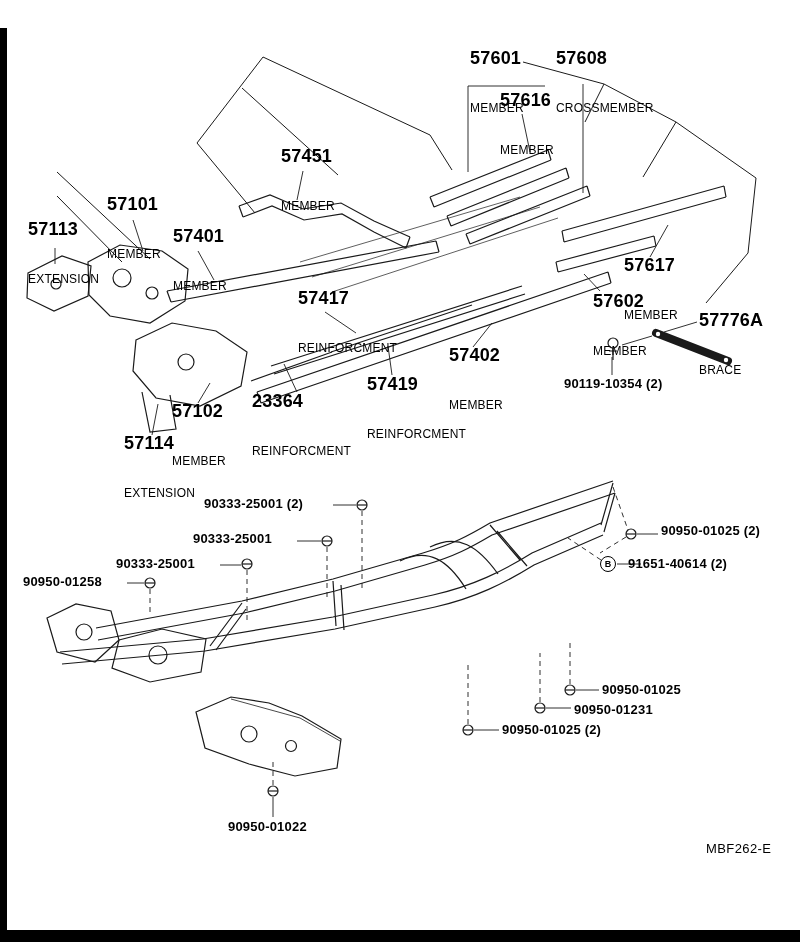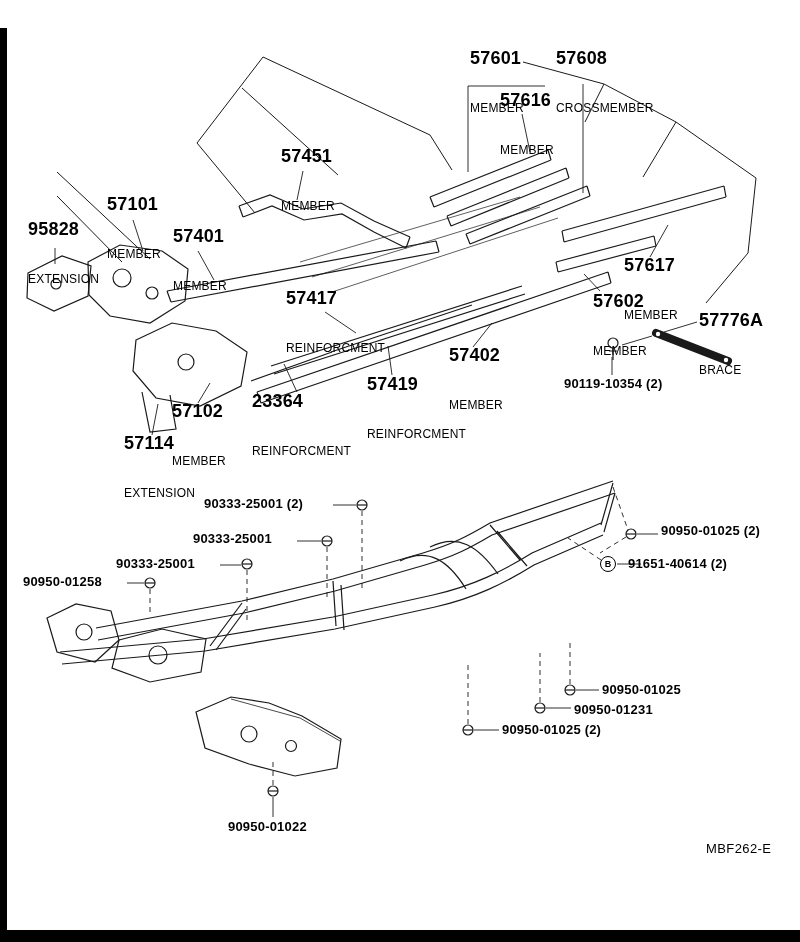--- a/index.html
+++ b/index.html
@@ -229,32 +229,32 @@
   </div>
   <div class="plabel" style="left:281px;top:148px">
     <div class="pnum">57451</div>
     <div class="pdesc">MEMBER</div>
   </div>
   <div class="plabel" style="left:107px;top:196px">
     <div class="pnum">57101</div>
     <div class="pdesc">MEMBER</div>
   </div>
   <div class="plabel" style="left:28px;top:221px">
-    <div class="pnum">95828</div>
+    <div class="pnum">57113</div>
     <div class="pdesc">EXTENSION</div>
   </div>
   <div class="plabel" style="left:173px;top:228px">
     <div class="pnum">57401</div>
     <div class="pdesc">MEMBER</div>
   </div>
   <div class="plabel" style="left:624px;top:257px">
     <div class="pnum">57617</div>
     <div class="pdesc">MEMBER</div>
   </div>
-  <div class="plabel" style="left:286px;top:290px">
+  <div class="plabel" style="left:298px;top:290px">
     <div class="pnum">57417</div>
     <div class="pdesc">REINFORCMENT</div>
   </div>
   <div class="plabel" style="left:593px;top:293px">
     <div class="pnum">57602</div>
     <div class="pdesc">MEMBER</div>
   </div>
   <div class="plabel" style="left:699px;top:312px">
     <div class="pnum">57776A</div>
     <div class="pdesc">BRACE</div>

